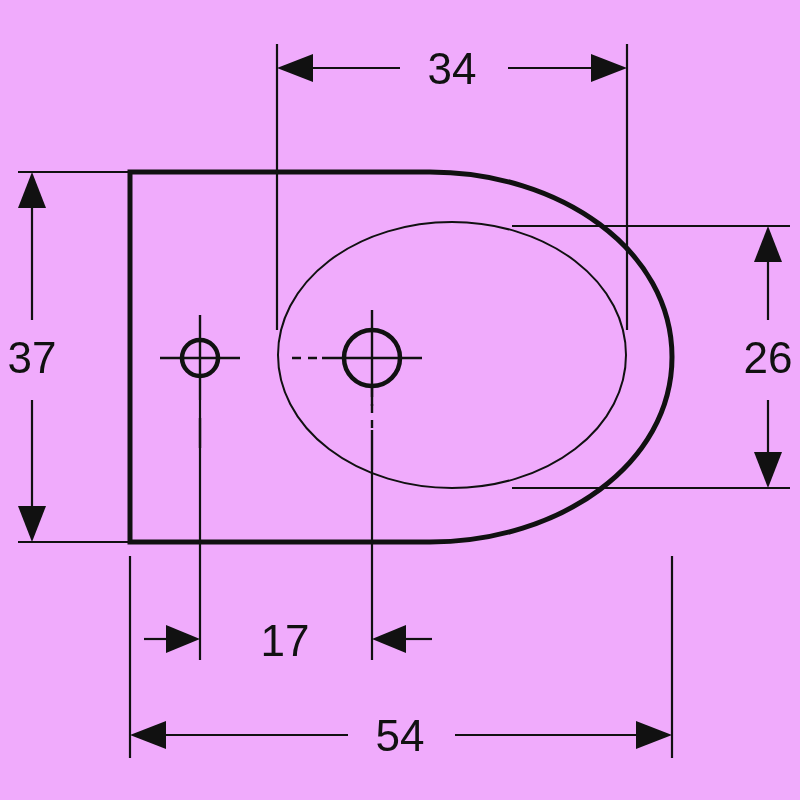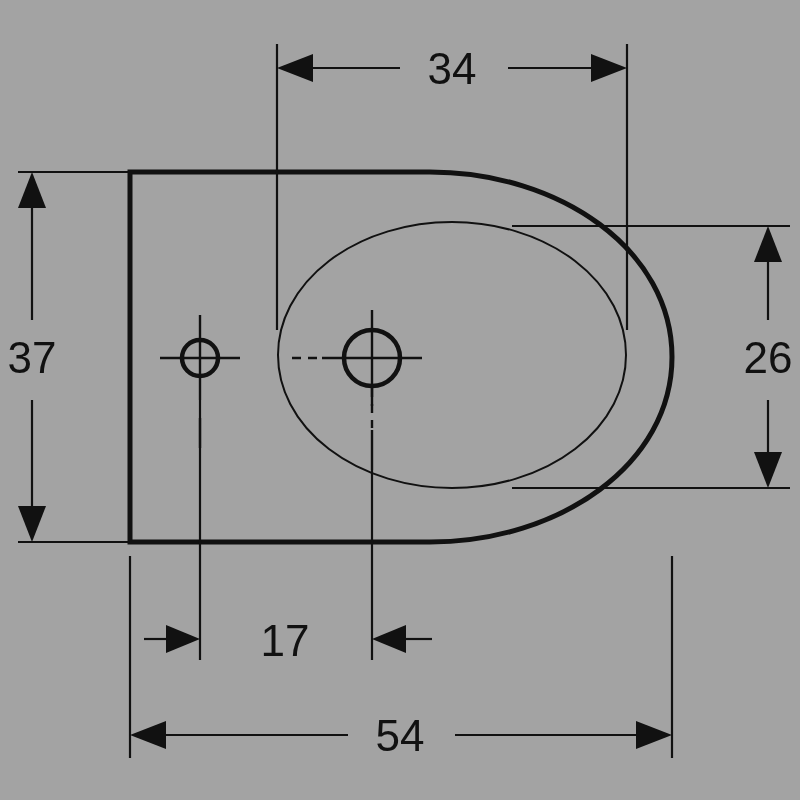--- a/index.html
+++ b/index.html
@@ -8,21 +8,21 @@
     padding: 0;
     background: #ffffff;
   }
   body {
     font-family: "Liberation Sans", sans-serif;
   }
   #drawing-root {
     position: relative;
     width: 800px;
     height: 800px;
-    background: #a3a3a3;
+    background: #f0abfc;
     overflow: hidden;
   }
   #drawing-svg {
     display: block;
     width: 800px;
     height: 800px;
   }
   .dim-text {
     font-family: "Liberation Sans", sans-serif;
     font-size: 44px;

